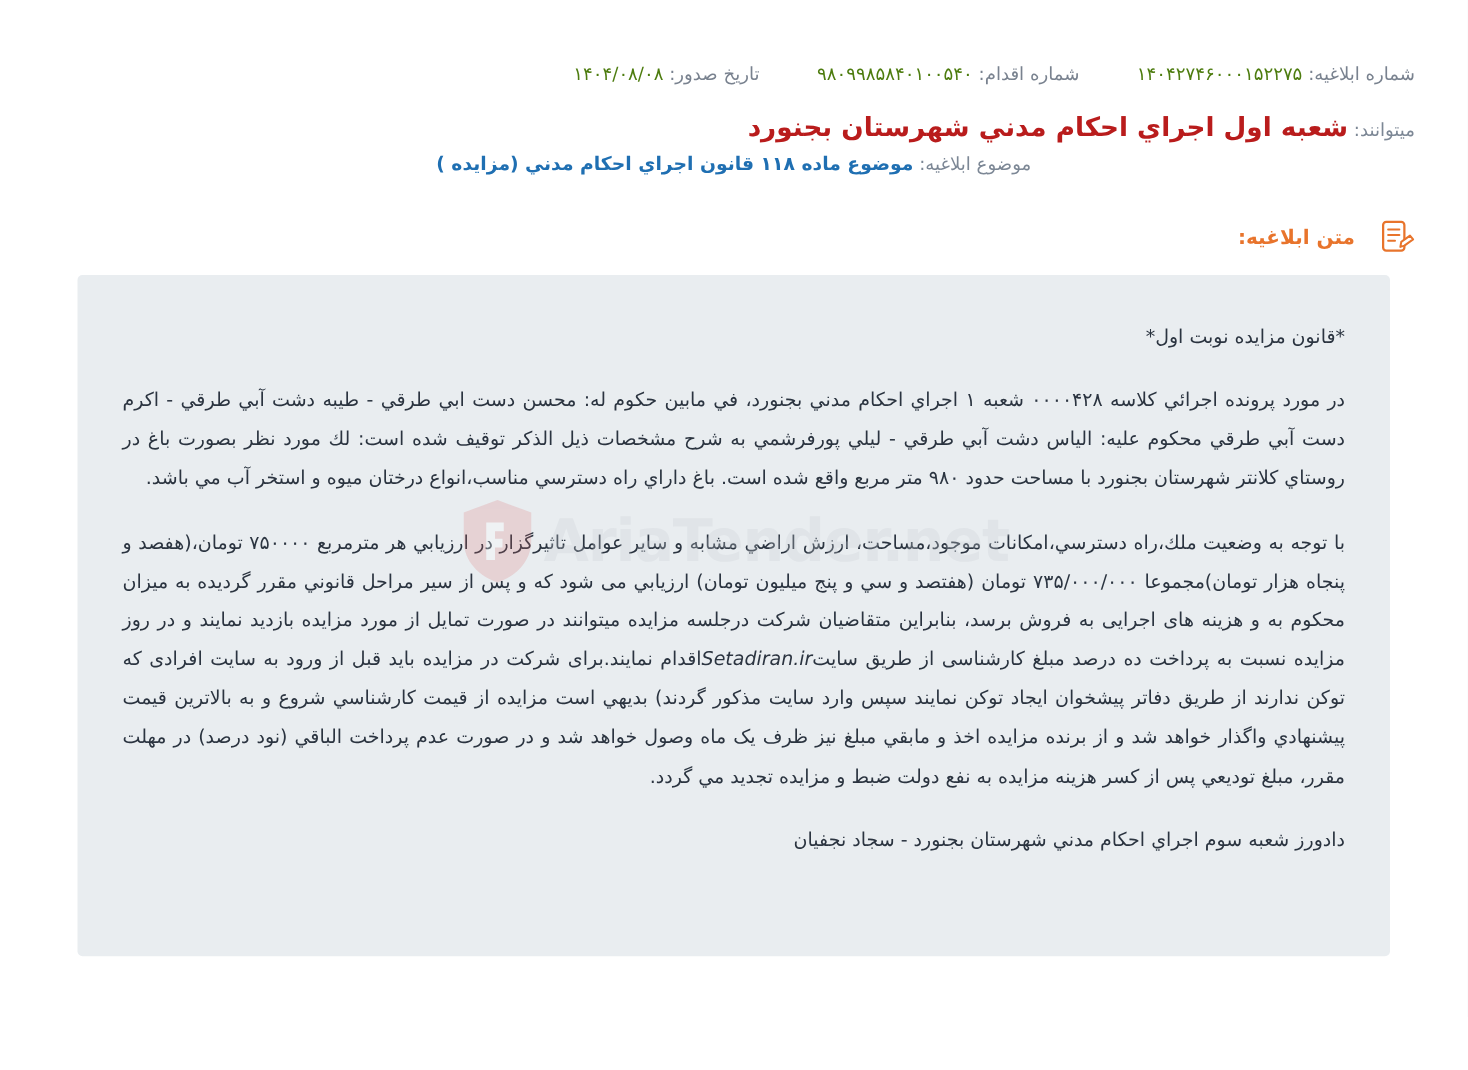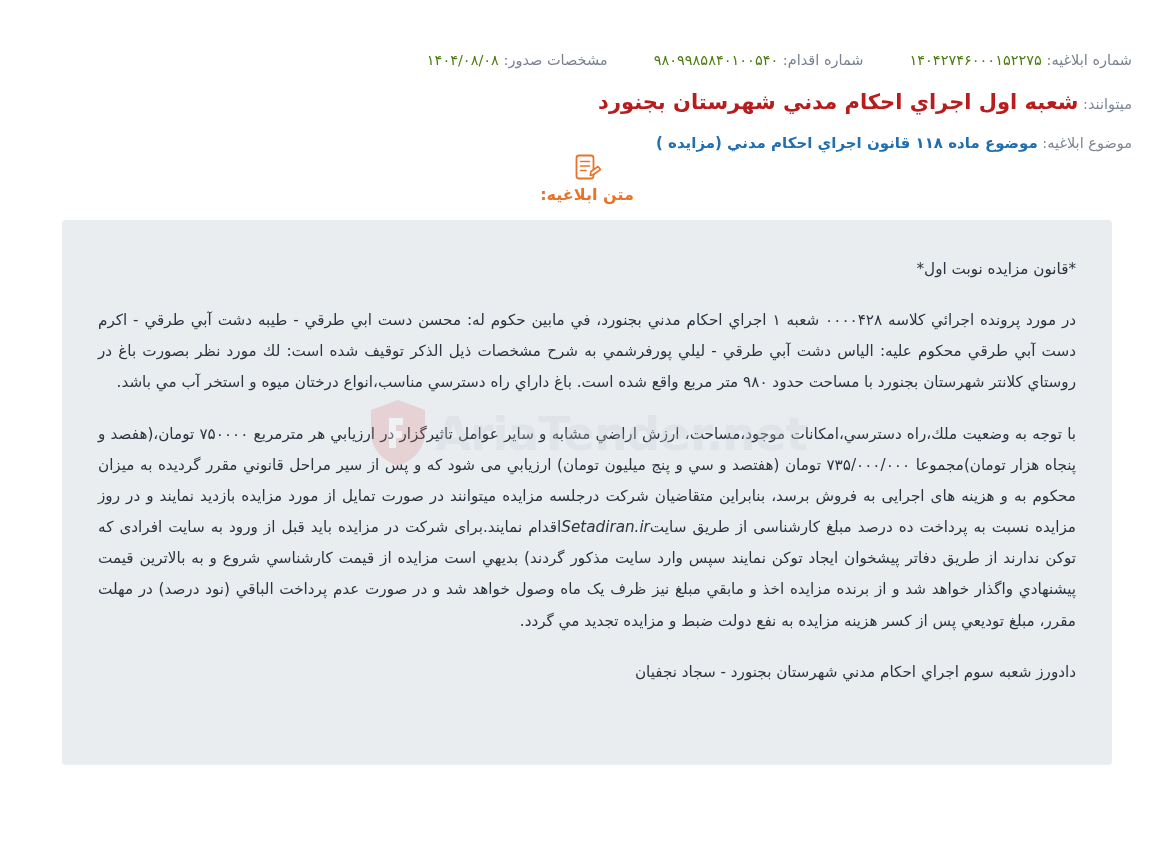--- a/index.html
+++ b/index.html
@@ -47,37 +47,38 @@
   .line-issuer {
     margin-top: 22px;
     color: #7c8795;
   }
   .line-issuer .strong {
     color: #b91c1c;
     font-weight: bold;
     font-size: 21px;
   }
   .line-subject {
-    margin-top: 20px;
+    margin-top: 8px;
     color: #7c8795;
+    text-align: center;
   }
   .line-subject .strong {
     color: #1f6fb2;
     font-weight: bold;
     font-size: 15px;
   }
 
   
   .section-title {
     display: flex;
-    flex-direction: column;
     align-items: center;
     justify-content: flex-start;
-    gap: 3px;
+    gap: 18px;
     padding: 0 42px;
+    margin-top: 34px;
     direction: rtl;
   }
   .section-title .title-text {
     color: #e8742c;
     font-weight: bold;
     font-size: 16px;
   }
   .doc-icon {
     width: 30px;
     height: 30px;
@@ -143,21 +144,21 @@
   <div class="meta-row">
     <div class="meta-item">
       <span>شماره ابلاغیه:</span>
       <span class="meta-val">۱۴۰۴۲۷۴۶۰۰۰۱۵۲۲۷۵</span>
     </div>
     <div class="meta-item">
       <span>شماره اقدام:</span>
       <span class="meta-val">۹۸۰۹۹۸۵۸۴۰۱۰۰۵۴۰</span>
     </div>
     <div class="meta-item">
-      <span>مشخصات صدور:</span>
+      <span>تاریخ صدور:</span>
       <span class="meta-val">۱۴۰۴/۰۸/۰۸</span>
     </div>
   </div>
 
   <div class="line-block line-issuer">
     <span>میتوانند:</span>
     <span class="strong">شعبه اول اجراي احکام مدني شهرستان بجنورد</span>
   </div>
 
   <div class="line-block line-subject">

